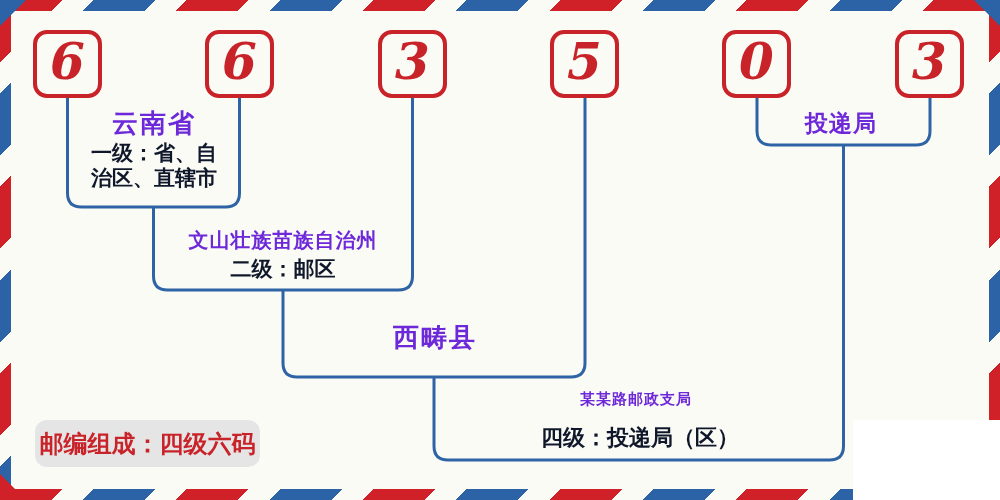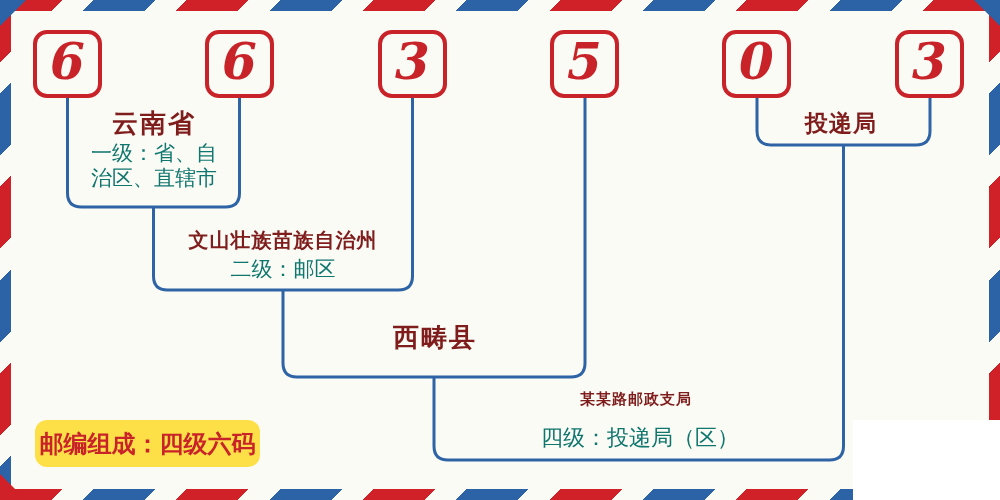--- a/index.html
+++ b/index.html
@@ -59,38 +59,38 @@
   .digit-box.d6 { left: 895px; }
 
   
   .connectors { position: absolute; inset: 0; z-index: 3; pointer-events: none; }
   .connectors path.link {
     fill: none; stroke: #2e64a5; stroke-width: 3; stroke-linejoin: round;
   }
 
   
   .lbl { position: absolute; z-index: 4; text-align: center; white-space: nowrap; transform: translateX(-50%); }
-  .name { color: #7f1d1d; font-weight: bold; }
-  .lvl  { color: #0f766e; font-weight: normal; }
+  .name { color: #6d28d9; font-weight: bold; }
+  .lvl  { color: #0f172a; font-weight: bold; }
 
   .yunnan-name   { left: 154px; top: 106px; font-size: 26px; letter-spacing: 2px; }
   .yunnan-lvl    { left: 154px; top: 140px; font-size: 21px; line-height: 25px; }
   .wenshan-name  { left: 283px; top: 227px; font-size: 20px; letter-spacing: 1px; }
   .wenshan-lvl   { left: 283px; top: 255px; font-size: 21px; }
   .xichou-name   { left: 435px; top: 308px; font-size: 26px; letter-spacing: 2px; margin-top: 12px; }
   .xichou-lvl    { left: 437px; top: 337px; font-size: 21px; }
   .moumou-name   { left: 636px; top: 390px; font-size: 15px; letter-spacing: 1px; }
   .moumou-lvl    { left: 640px; top: 423px; font-size: 22px; }
   .toudiju-name  { left: 841px; top: 108px; font-size: 23px; letter-spacing: 1px; }
 
   
   .badge {
     position: absolute; left: 35px; top: 420px;
     width: 225px; height: 47px;
-    background: #fde047; border-radius: 12px;
+    background: #e5e5e5; border-radius: 12px;
     display: flex; align-items: center; justify-content: center;
     z-index: 4;
   }
   .badge .badge-text {
     font-family: "DejaVu Serif", serif;
     font-weight: bold; font-size: 24px; color: #c9232a;
     white-space: nowrap;
   }
 </style>
 </head>

